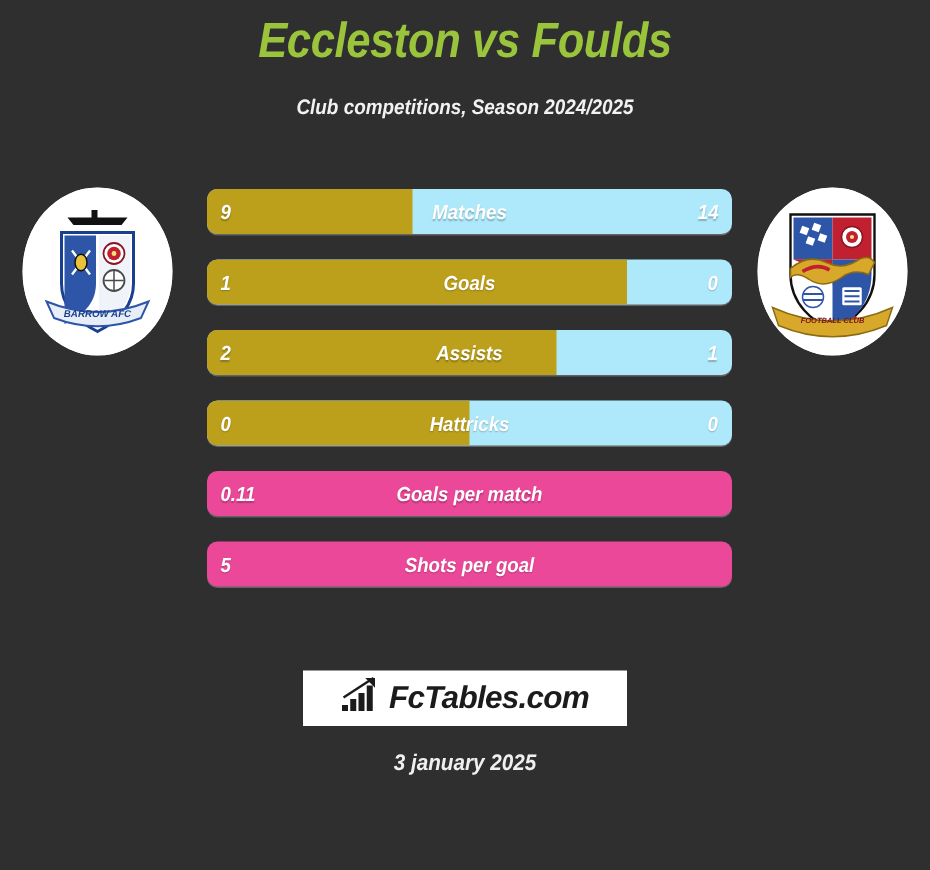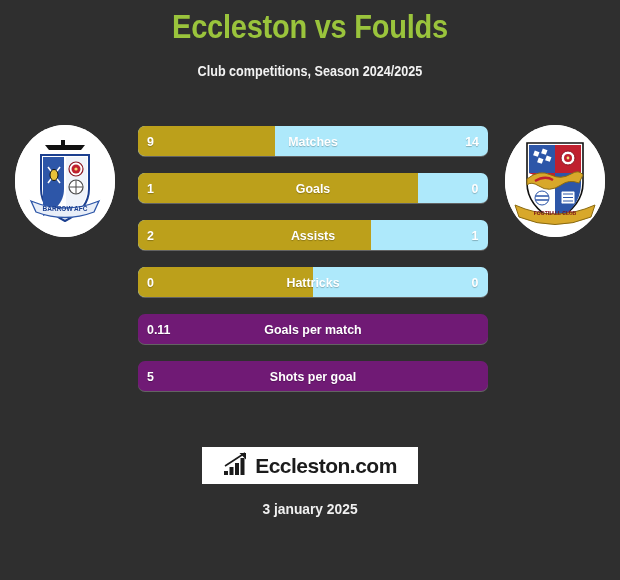--- a/index.html
+++ b/index.html
@@ -3,21 +3,21 @@
 <meta charset="utf-8">
 <style>
   html,body{margin:0;padding:0;}
   body{
     width:620px;height:580px;
     background:#2f2f2f;
     font-family:"Liberation Sans",sans-serif;
     overflow:hidden;
     position:relative;
   }
-  .card{position:relative;width:547px;height:580px;}
+  .card{position:relative;width:547px;height:580px;font-style:italic;}
 
   
   .title{
     position:absolute;left:0;top:8px;width:620px;
     text-align:center;
     color:#9ac43c;
     font-size:33px;
     font-weight:bold;
     letter-spacing:-0.3px;
     transform:scaleX(.88);
@@ -51,21 +51,21 @@
     position:relative;height:30px;margin-bottom:17px;
     border-radius:7px;
     overflow:hidden;
     background:#aee9fb;
     box-shadow:0 1px 0 rgba(255,255,255,.25);
   }
   .row .fill{
     position:absolute;left:0;top:0;height:100%;
     background:#bca01b;
   }
-  .row.single{background:#701a75;}
+  .row.single{background:#ec4899;}
   .row .lbl{
     position:absolute;left:0;top:0;width:100%;height:100%;
     display:flex;align-items:center;justify-content:center;
     color:#ffffff;font-size:13.5px;font-weight:bold;
     transform:scaleX(.92);
     text-shadow:0 1px 1px rgba(0,0,0,.25);
     pointer-events:none;
   }
   .row .v-left{
     position:absolute;left:9px;top:0;height:100%;
@@ -203,18 +203,18 @@
     <span>
       <svg width="26" height="24" viewBox="0 0 26 24">
         <rect x="1" y="19" width="4" height="4" fill="#1b1b1b"></rect>
         <rect x="6.5" y="15" width="4" height="8" fill="#1b1b1b"></rect>
         <rect x="12" y="11" width="4" height="12" fill="#1b1b1b"></rect>
         <rect x="17.5" y="6" width="4" height="17" fill="#1b1b1b"></rect>
         <path d="M2 14 L22 1" stroke="#1b1b1b" stroke-width="1.6" fill="none"></path>
         <path d="M16.5 1 H23 V7.5 z" fill="#1b1b1b"></path>
       </svg>
     </span>
-    <span class="logo-text">Eccleston.com</span>
+    <span class="logo-text">FcTables.com</span>
   </div>
 
   <div class="date">3 january 2025</div>
 
 </div>
 
 </body></html>

